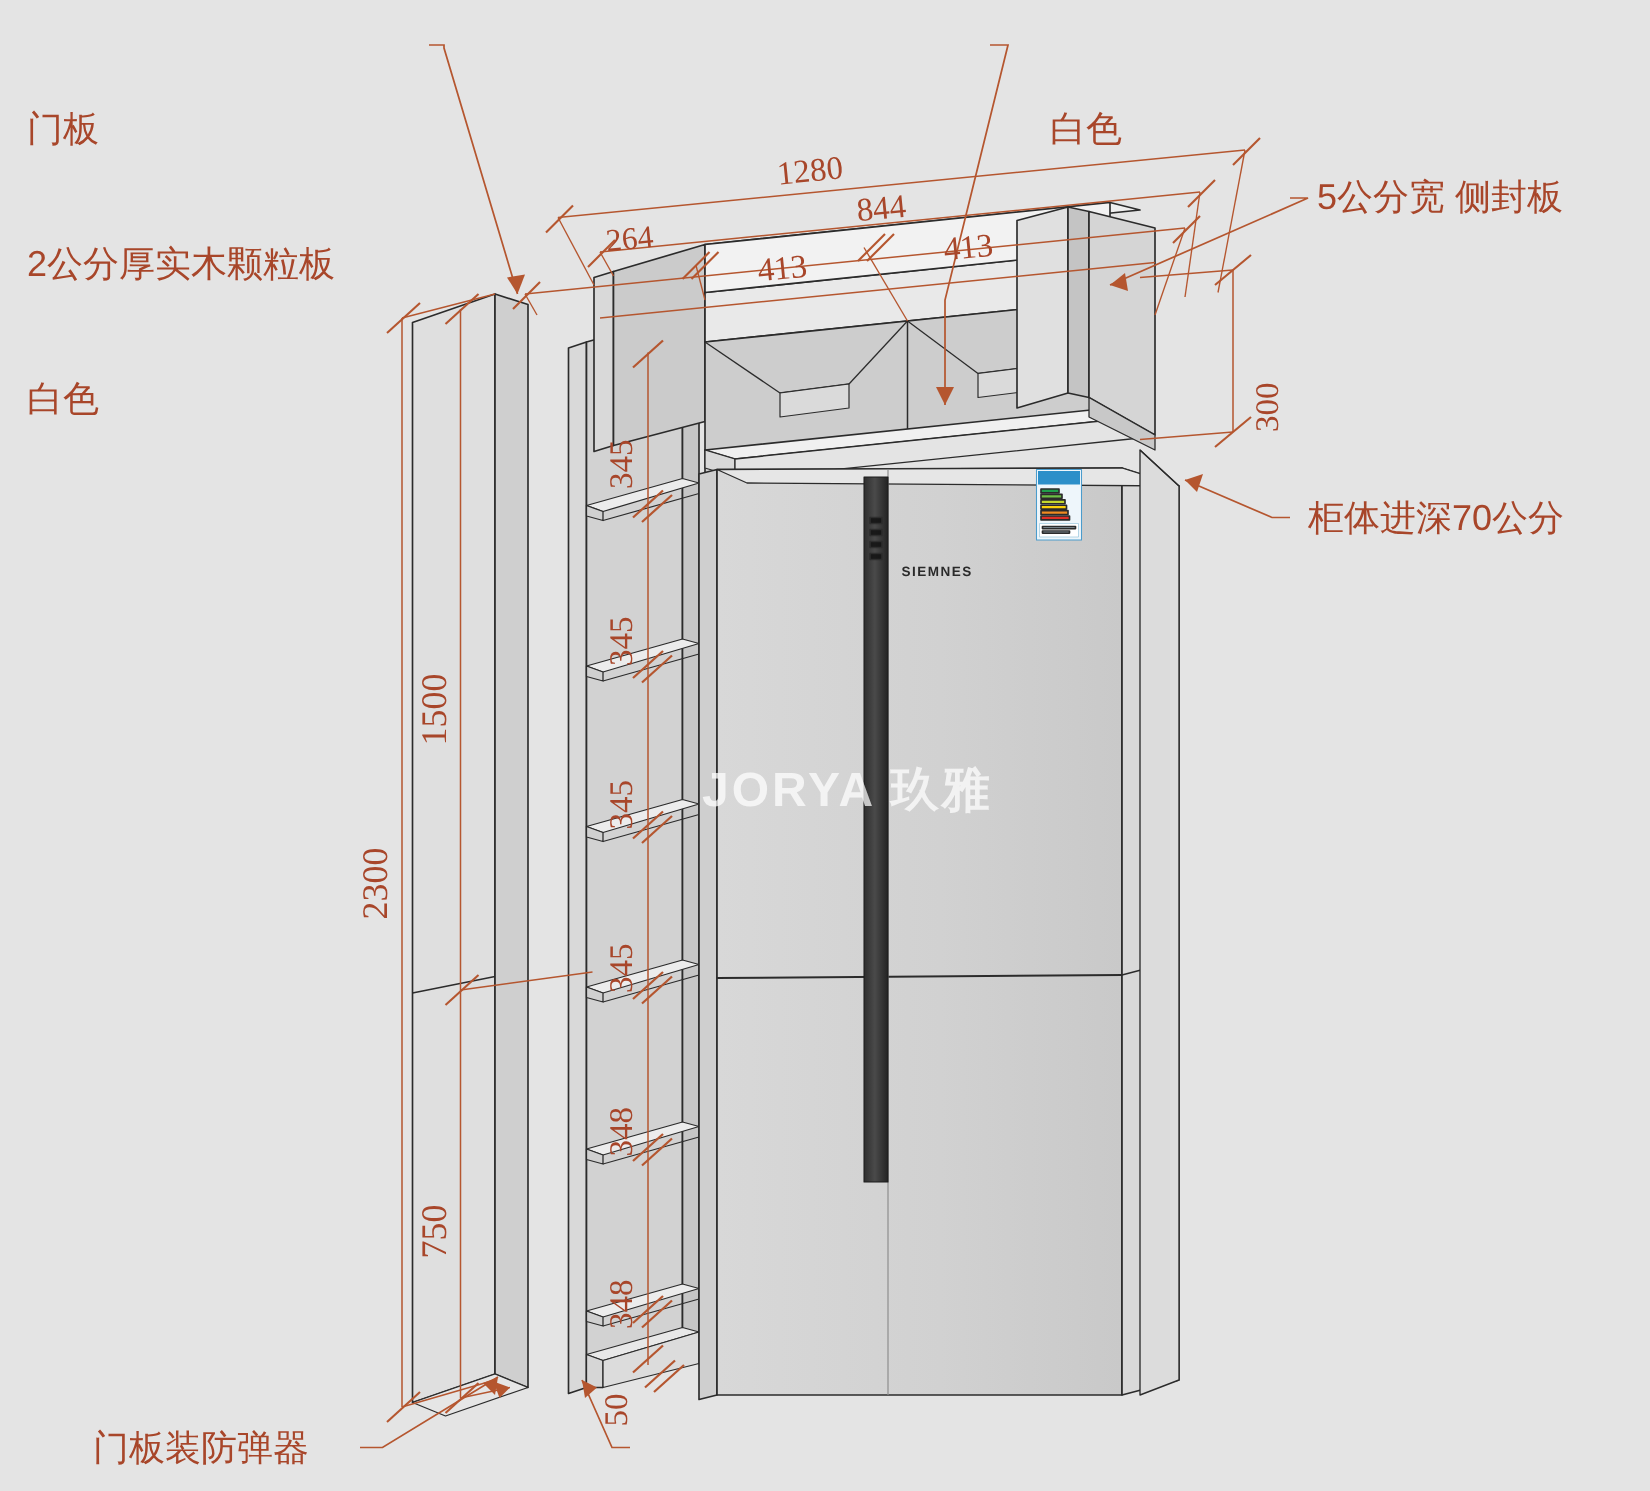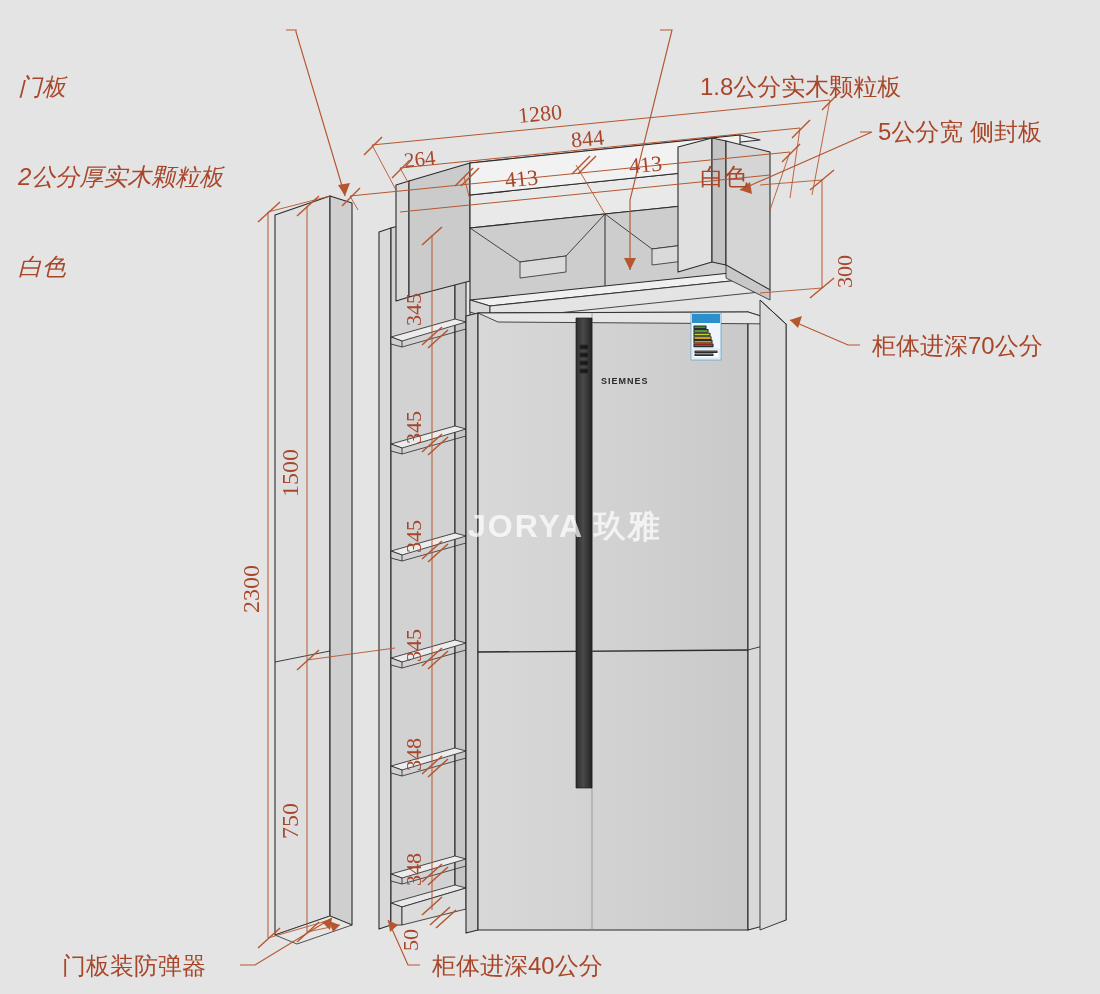--- a/index.html
+++ b/index.html
@@ -301,36 +301,34 @@
       <line x1="422" y1="882" x2="442" y2="864" stroke-width="1.5"></line>
       <line x1="428" y1="885" x2="448" y2="867" stroke-width="1.5"></line>
 
       <line x1="422" y1="245" x2="442" y2="227" stroke-width="1.5"></line>
       <line x1="422" y1="915" x2="442" y2="897" stroke-width="1.5"></line>
       <line x1="430" y1="925" x2="450" y2="907" stroke-width="1.5"></line>
       <line x1="436" y1="928" x2="456" y2="910" stroke-width="1.5"></line>
     </g>
   </svg>
 
-  <div class="anno" style="left:18px; top:12px;font-style:italic;">
+  <div class="anno" style="left:18px; top:12px;">
     <div>门板</div>
     <div>2公分厚实木颗粒板</div>
     <div>白色</div>
   </div>
 
   <div class="anno" style="left:700px; top:12px;">
-    <div>1.8公分实木颗粒板</div>
     <div>白色</div>
   </div>
 
   <div class="anno" style="left:878px; top:117px;">5公分宽 侧封板</div>
 
   <div class="anno" style="left:872px; top:331px;">柜体进深70公分</div>
 
-  <div class="anno" style="left:432px; top:951px;">柜体进深40公分</div>
 
   <div class="anno" style="left:62px; top:951px;">门板装防弹器</div>
 
   <div class="dim" style="left:518px; top:101px; transform: rotate(-5.6deg);">1280</div>
 
   <div class="dim" style="left:571px; top:126px; transform: rotate(-5.6deg);">844</div>
 
   <div class="dim" style="left:404px; top:147px; transform: rotate(-5.6deg); font-size:21px;">264</div>
 
   <div class="dim" style="left:505px; top:166px; transform: rotate(-5.6deg);">413</div>

